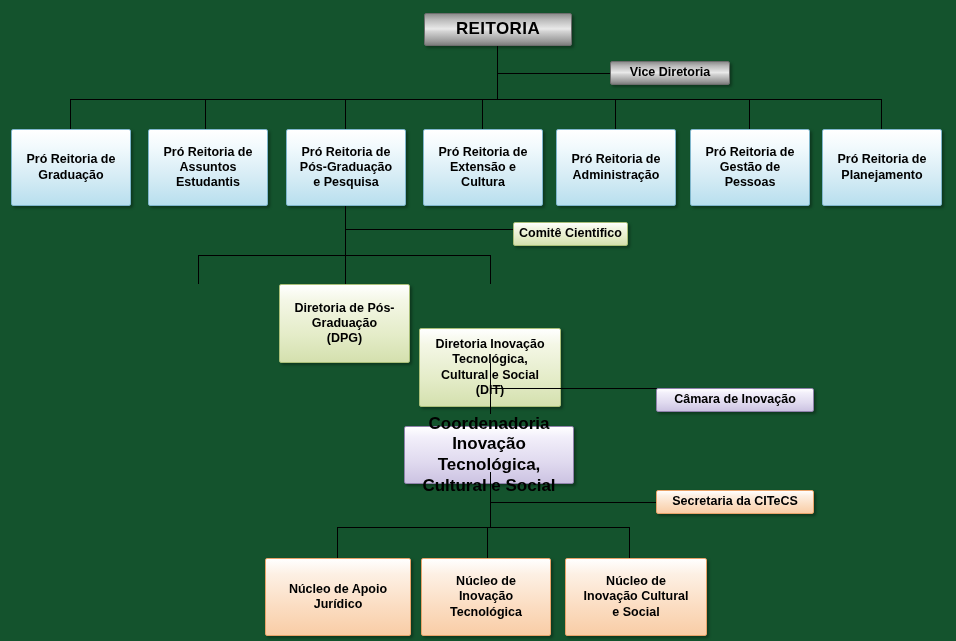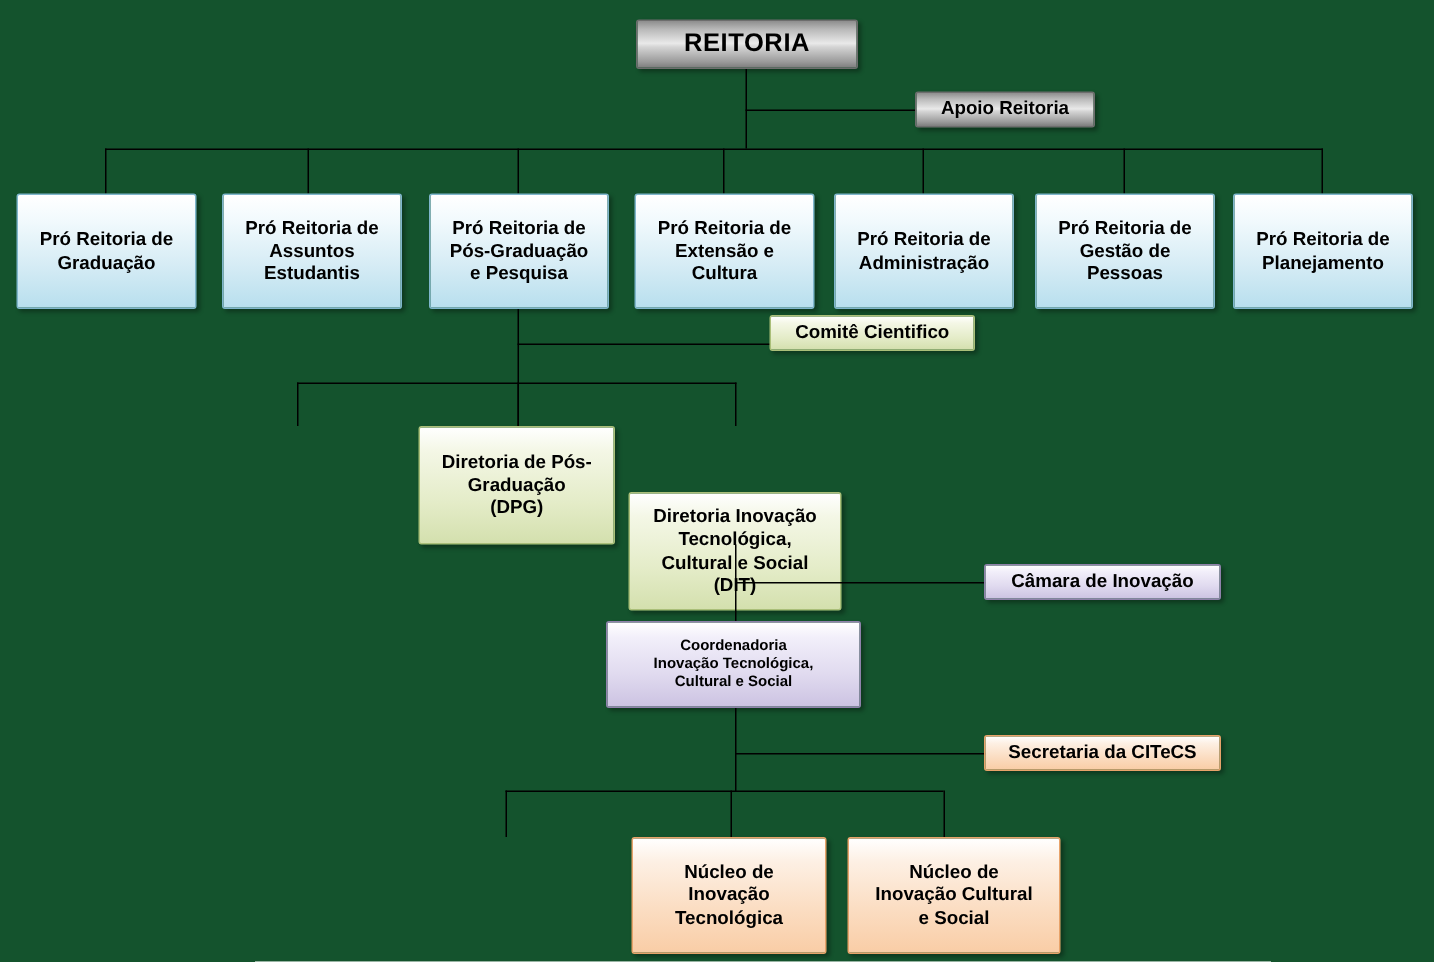--- a/index.html
+++ b/index.html
@@ -63,20 +63,21 @@
     border: 1px solid #aabf79;
     background: linear-gradient(to bottom,
         #ffffff 0%, #f4f7e6 20%, #e4ecc8 65%, #d4e0ae 100%);
   }
 
   
   .node.purple {
     border: 1px solid #8f82ab;
     background: linear-gradient(to bottom,
         #ffffff 0%, #f2effa 18%, #e0daef 62%, #ccc3e2 100%);
+    margin-top: 12px;
   }
 
   
   .node.orange {
     border: 1px solid #e8a36a;
     background: linear-gradient(to bottom,
         #ffffff 0%, #fdf0e4 20%, #fbddc2 62%, #f9cda6 100%);
   }
 
   
@@ -85,48 +86,48 @@
 
   .pro { top:129px; width:120px; height:77px; font-size:12.5px; }
   #n-pro-grad      { left:11px; }
   #n-pro-assuntos  { left:148px; }
   #n-pro-pos       { left:286px; }
   #n-pro-ext       { left:423px; }
   #n-pro-adm       { left:556px; }
   #n-pro-gestao    { left:690px; }
   #n-pro-plan      { left:822px; }
 
-  #n-comite        { left:513px; top:210px; width:137px; height:24px; font-size:12.5px; }
+  #n-comite        { left:513px; top:222px; width:115px; height:24px; font-size:12.5px; }
 
   .dir { top:284px; height:79px; font-size:12.5px; }
   #n-dpq           { left:131px; width:135px; }
   #n-dpg           { left:279px; width:131px; }
   #n-dit           { left:419px; width:142px;margin-top:44px; }
 
   #n-camara        { left:656px; top:376px; width:158px; height:24px; font-size:12.5px; }
-  #n-coord         { left:404px; top:414px; width:170px; height:58px; font-size:10px; }
+  #n-coord         { left:404px; top:414px; width:170px; height:58px; font-size:17px; }
   #n-secretaria    { left:656px; top:490px; width:158px; height:24px; font-size:12.5px; }
 
   .nuc { top:558px; height:78px; font-size:12.5px; }
   #n-nuc-juridico  { left:265px; width:146px; }
   #n-nuc-tec       { left:421px; width:130px; }
   #n-nuc-cult      { left:565px; width:142px; }
 </style>
 </head>
 <body>
 
 <div id="canvas">
 
   <div class="node grey" id="n-reitoria">REITORIA</div>
 
   <div class="line v" style="left:497px; top:46px; height:53px;"></div>
 
   <div class="line h" style="left:497px; top:73px; width:114px;"></div>
 
-  <div class="node grey" id="n-vice">Apoio Reitoria</div>
+  <div class="node grey" id="n-vice">Vice Diretoria</div>
 
   <div class="line h" style="left:70px; top:99px; width:812px;"></div>
 
   <div class="line v" style="left:70px;  top:99px; height:30px;"></div>
   <div class="line v" style="left:205px; top:99px; height:30px;"></div>
   <div class="line v" style="left:345px; top:99px; height:30px;"></div>
   <div class="line v" style="left:482px; top:99px; height:30px;"></div>
   <div class="line v" style="left:615px; top:99px; height:30px;"></div>
   <div class="line v" style="left:749px; top:99px; height:30px;"></div>
   <div class="line v" style="left:881px; top:99px; height:30px;"></div>
@@ -178,20 +179,22 @@
 
   <div class="line v" style="left:490px; top:472px; height:56px;"></div>
   <div class="line h" style="left:490px; top:502px; width:167px;"></div>
   <div class="node orange" id="n-secretaria">Secretaria da CITeCS</div>
 
   <div class="line h" style="left:337px; top:527px; width:292px;"></div>
   <div class="line v" style="left:337px; top:527px; height:31px;"></div>
   <div class="line v" style="left:487px; top:527px; height:31px;"></div>
   <div class="line v" style="left:629px; top:527px; height:31px;"></div>
 
+  <div class="node orange nuc" id="n-nuc-juridico">Núcleo de Apoio
+Jurídico</div>
   <div class="node orange nuc" id="n-nuc-tec">Núcleo de
 Inovação
 Tecnológica</div>
   <div class="node orange nuc" id="n-nuc-cult">Núcleo de
 Inovação Cultural
 e Social</div>
 
 </div>
 
 </body></html>

